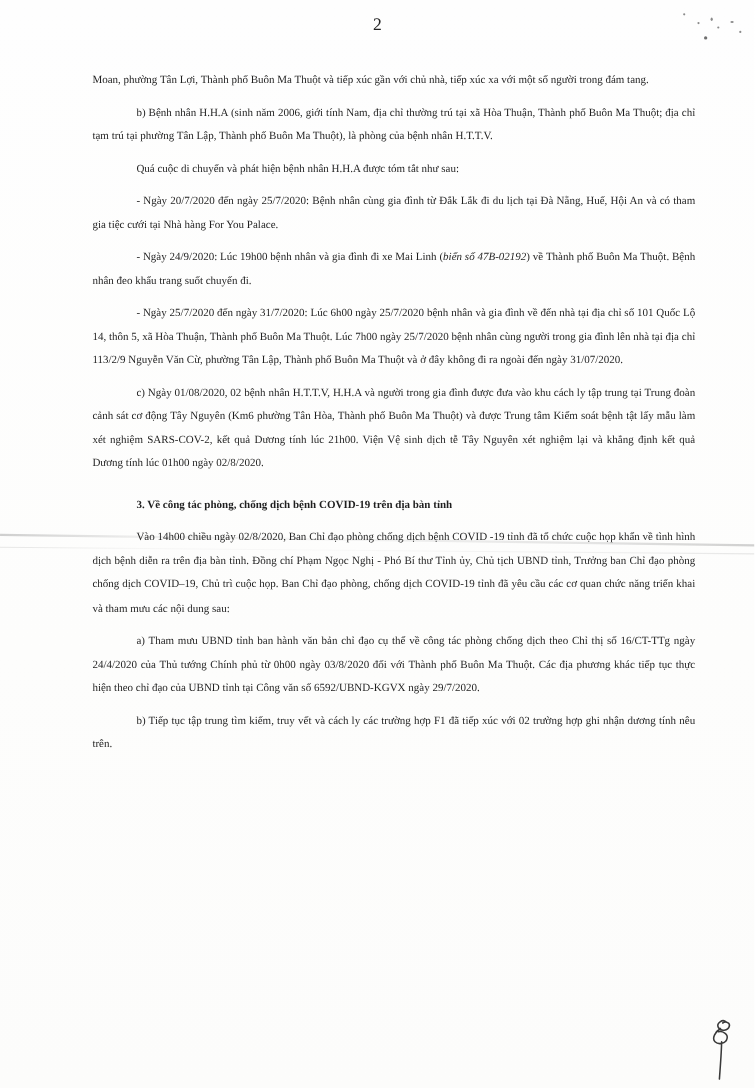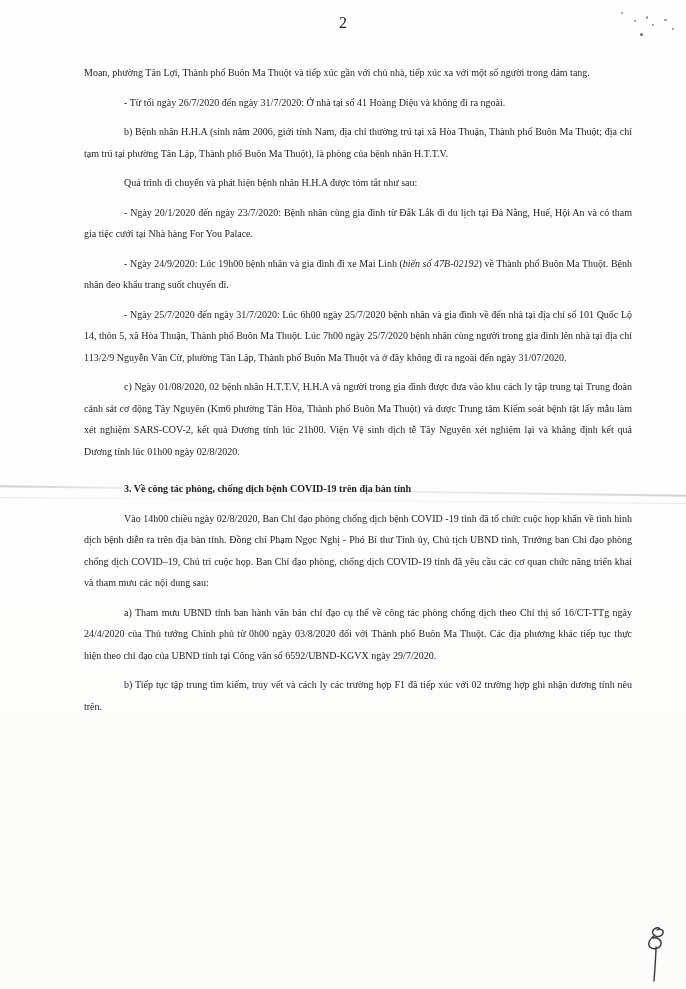--- a/index.html
+++ b/index.html
@@ -98,24 +98,23 @@
   <div class="speckle" style="left:652px; top:24px;  width:2px; height:2px;"></div>
   <div class="speckle" style="left:664px; top:19px;  width:3px; height:2px;"></div>
   <div class="speckle" style="left:672px; top:28px;  width:2px; height:2px;"></div>
   <div class="speckle" style="left:640px; top:33px;  width:3px; height:3px; background:#6f6f6f;"></div>
 
   <div class="crease" style="top:490px;"></div>
   <div class="crease crease-2" style="top:500px;"></div>
 
   <div class="content">
       <p class="para no-indent"><span>Moan, phường Tân Lợi, Thành phố Buôn Ma Thuột và tiếp xúc gần với chủ nhà, tiếp xúc xa với một số người trong đám tang.</span></p>
-      <p class="para"><span>- Từ tối ngày 26/7/2020 đến ngày 31/7/2020: Ở nhà tại số 41 Hoàng Diệu và không đi ra ngoài.</span></p>
       <p class="para"><span>b) Bệnh nhân H.H.A (sinh năm 2006, giới tính Nam, địa chỉ thường trú tại xã Hòa Thuận, Thành phố Buôn Ma Thuột; địa chỉ tạm trú tại phường Tân Lập, Thành phố Buôn Ma Thuột), là phòng của bệnh nhân H.T.T.V.</span></p>
-      <p class="para"><span>Quá trình di chuyển và phát hiện bệnh nhân H.H.A được tóm tắt như sau:</span></p>
-      <p class="para"><span>- Ngày 20/1/2020 đến ngày 23/7/2020: Bệnh nhân cùng gia đình từ Đắk Lắk đi du lịch tại Đà Nẵng, Huế, Hội An và có tham gia tiệc cưới tại Nhà hàng For You Palace.</span></p>
+      <p class="para"><span>Quá cuộc di chuyển và phát hiện bệnh nhân H.H.A được tóm tắt như sau:</span></p>
+      <p class="para"><span>- Ngày 20/7/2020 đến ngày 25/7/2020: Bệnh nhân cùng gia đình từ Đắk Lắk đi du lịch tại Đà Nẵng, Huế, Hội An và có tham gia tiệc cưới tại Nhà hàng For You Palace.</span></p>
       <p class="para"><span>- Ngày 24/9/2020: Lúc 19h00 bệnh nhân và gia đình đi xe Mai Linh (</span><span class="italic">biển số 47B-02192</span><span>) về Thành phố Buôn Ma Thuột. Bệnh nhân đeo khẩu trang suốt chuyến đi.</span></p>
       <p class="para"><span>- Ngày 25/7/2020 đến ngày 31/7/2020: Lúc 6h00 ngày 25/7/2020 bệnh nhân và gia đình về đến nhà tại địa chỉ số 101 Quốc Lộ 14, thôn 5, xã Hòa Thuận, Thành phố Buôn Ma Thuột. Lúc 7h00 ngày 25/7/2020 bệnh nhân cùng người trong gia đình lên nhà tại địa chỉ 113/2/9 Nguyễn Văn Cừ, phường Tân Lập, Thành phố Buôn Ma Thuột và ở đây không đi ra ngoài đến ngày 31/07/2020.</span></p>
       <p class="para"><span>c) Ngày 01/08/2020, 02 bệnh nhân H.T.T.V, H.H.A và người trong gia đình được đưa vào khu cách ly tập trung tại Trung đoàn cảnh sát cơ động Tây Nguyên (Km6 phường Tân Hòa, Thành phố Buôn Ma Thuột) và được Trung tâm Kiểm soát bệnh tật lấy mẫu làm xét nghiệm SARS-COV-2, kết quả Dương tính lúc 21h00. Viện Vệ sinh dịch tễ Tây Nguyên xét nghiệm lại và khẳng định kết quả Dương tính lúc 01h00 ngày 02/8/2020.</span></p>
       <p class="para heading"><span>3. Về công tác phòng, chống dịch bệnh COVID-19 trên địa bàn tỉnh</span></p>
       <p class="para"><span>Vào 14h00 chiều ngày 02/8/2020, Ban Chỉ đạo phòng chống dịch bệnh COVID -19 tỉnh đã tổ chức cuộc họp khẩn về tình hình dịch bệnh diễn ra trên địa bàn tỉnh. Đồng chí Phạm Ngọc Nghị - Phó Bí thư Tỉnh ủy, Chủ tịch UBND tỉnh, Trưởng ban Chỉ đạo phòng chống dịch COVID–19, Chủ trì cuộc họp. Ban Chỉ đạo phòng, chống dịch COVID-19 tỉnh đã yêu cầu các cơ quan chức năng triển khai và tham mưu các nội dung sau:</span></p>
       <p class="para"><span>a) Tham mưu UBND tỉnh ban hành văn bản chỉ đạo cụ thể về công tác phòng chống dịch theo Chỉ thị số 16/CT-TTg ngày 24/4/2020 của Thủ tướng Chính phủ từ 0h00 ngày 03/8/2020 đối với Thành phố Buôn Ma Thuột. Các địa phương khác tiếp tục thực hiện theo chỉ đạo của UBND tỉnh tại Công văn số 6592/UBND-KGVX ngày 29/7/2020.</span></p>
       <p class="para"><span>b) Tiếp tục tập trung tìm kiếm, truy vết và cách ly các trường hợp F1 đã tiếp xúc với 02 trường hợp ghi nhận dương tính nêu trên.</span></p>
     </div>
 
   <svg class="handwritten-mark" viewBox="0 0 34 62">

